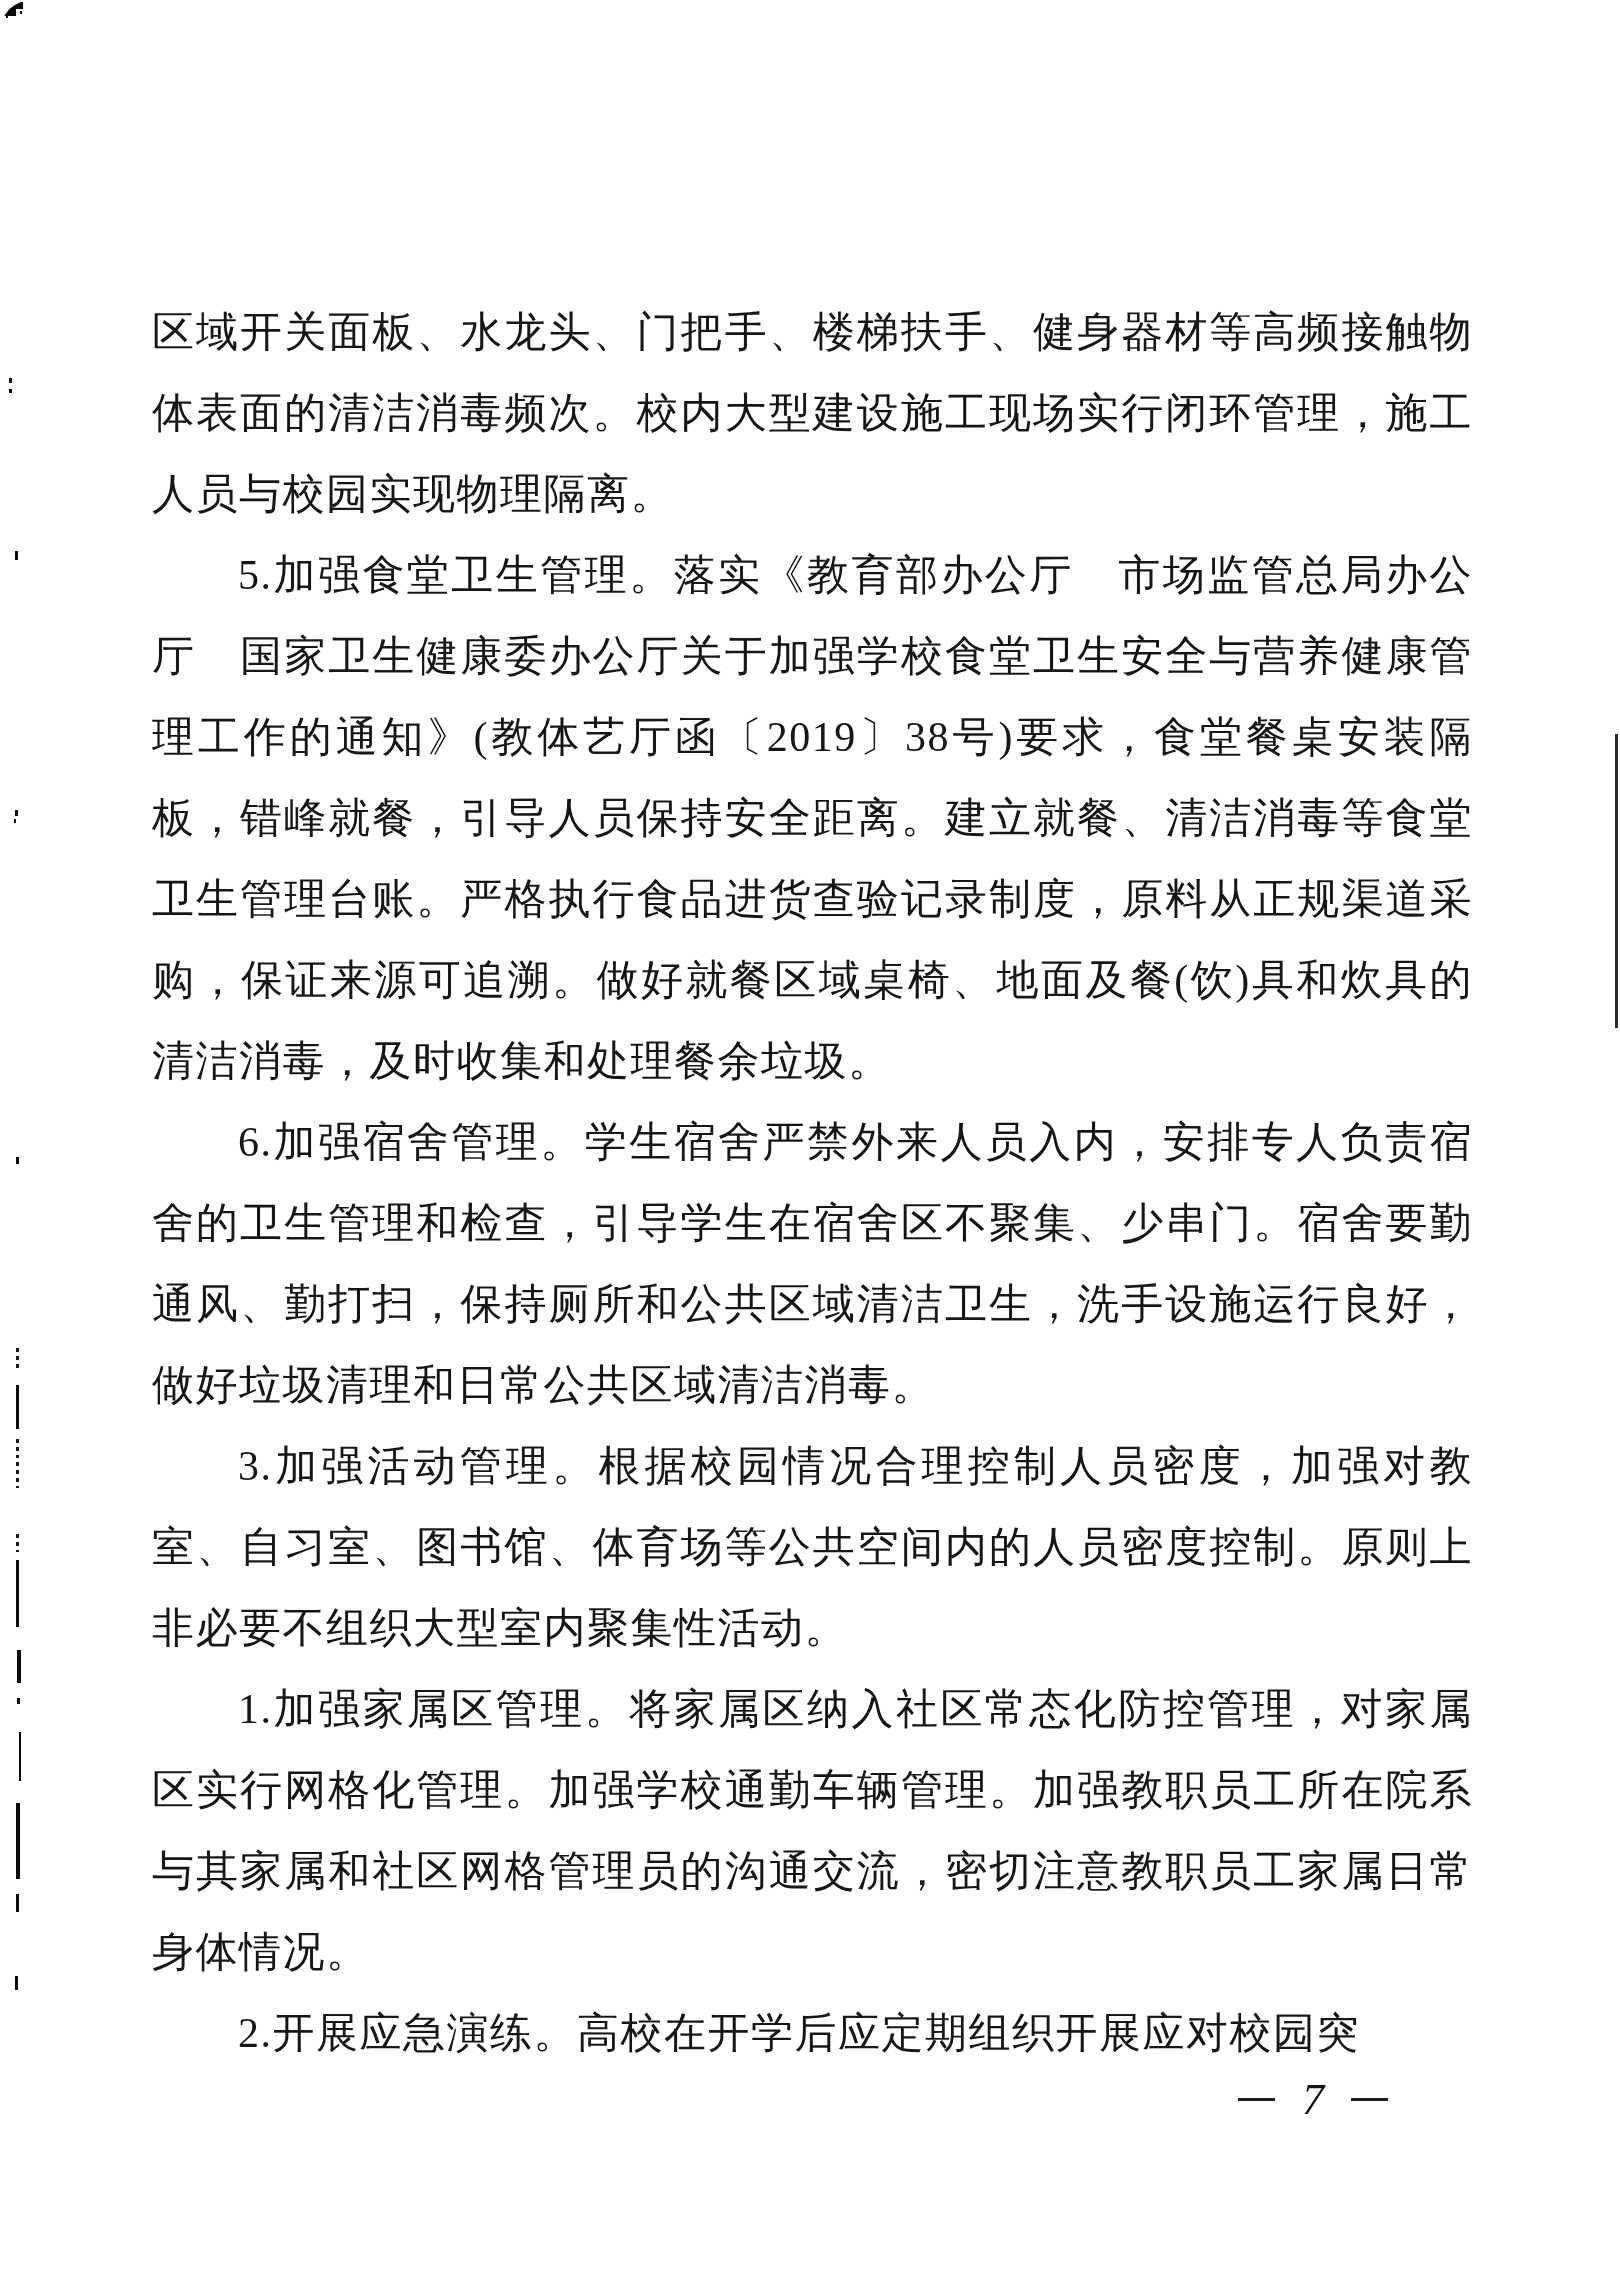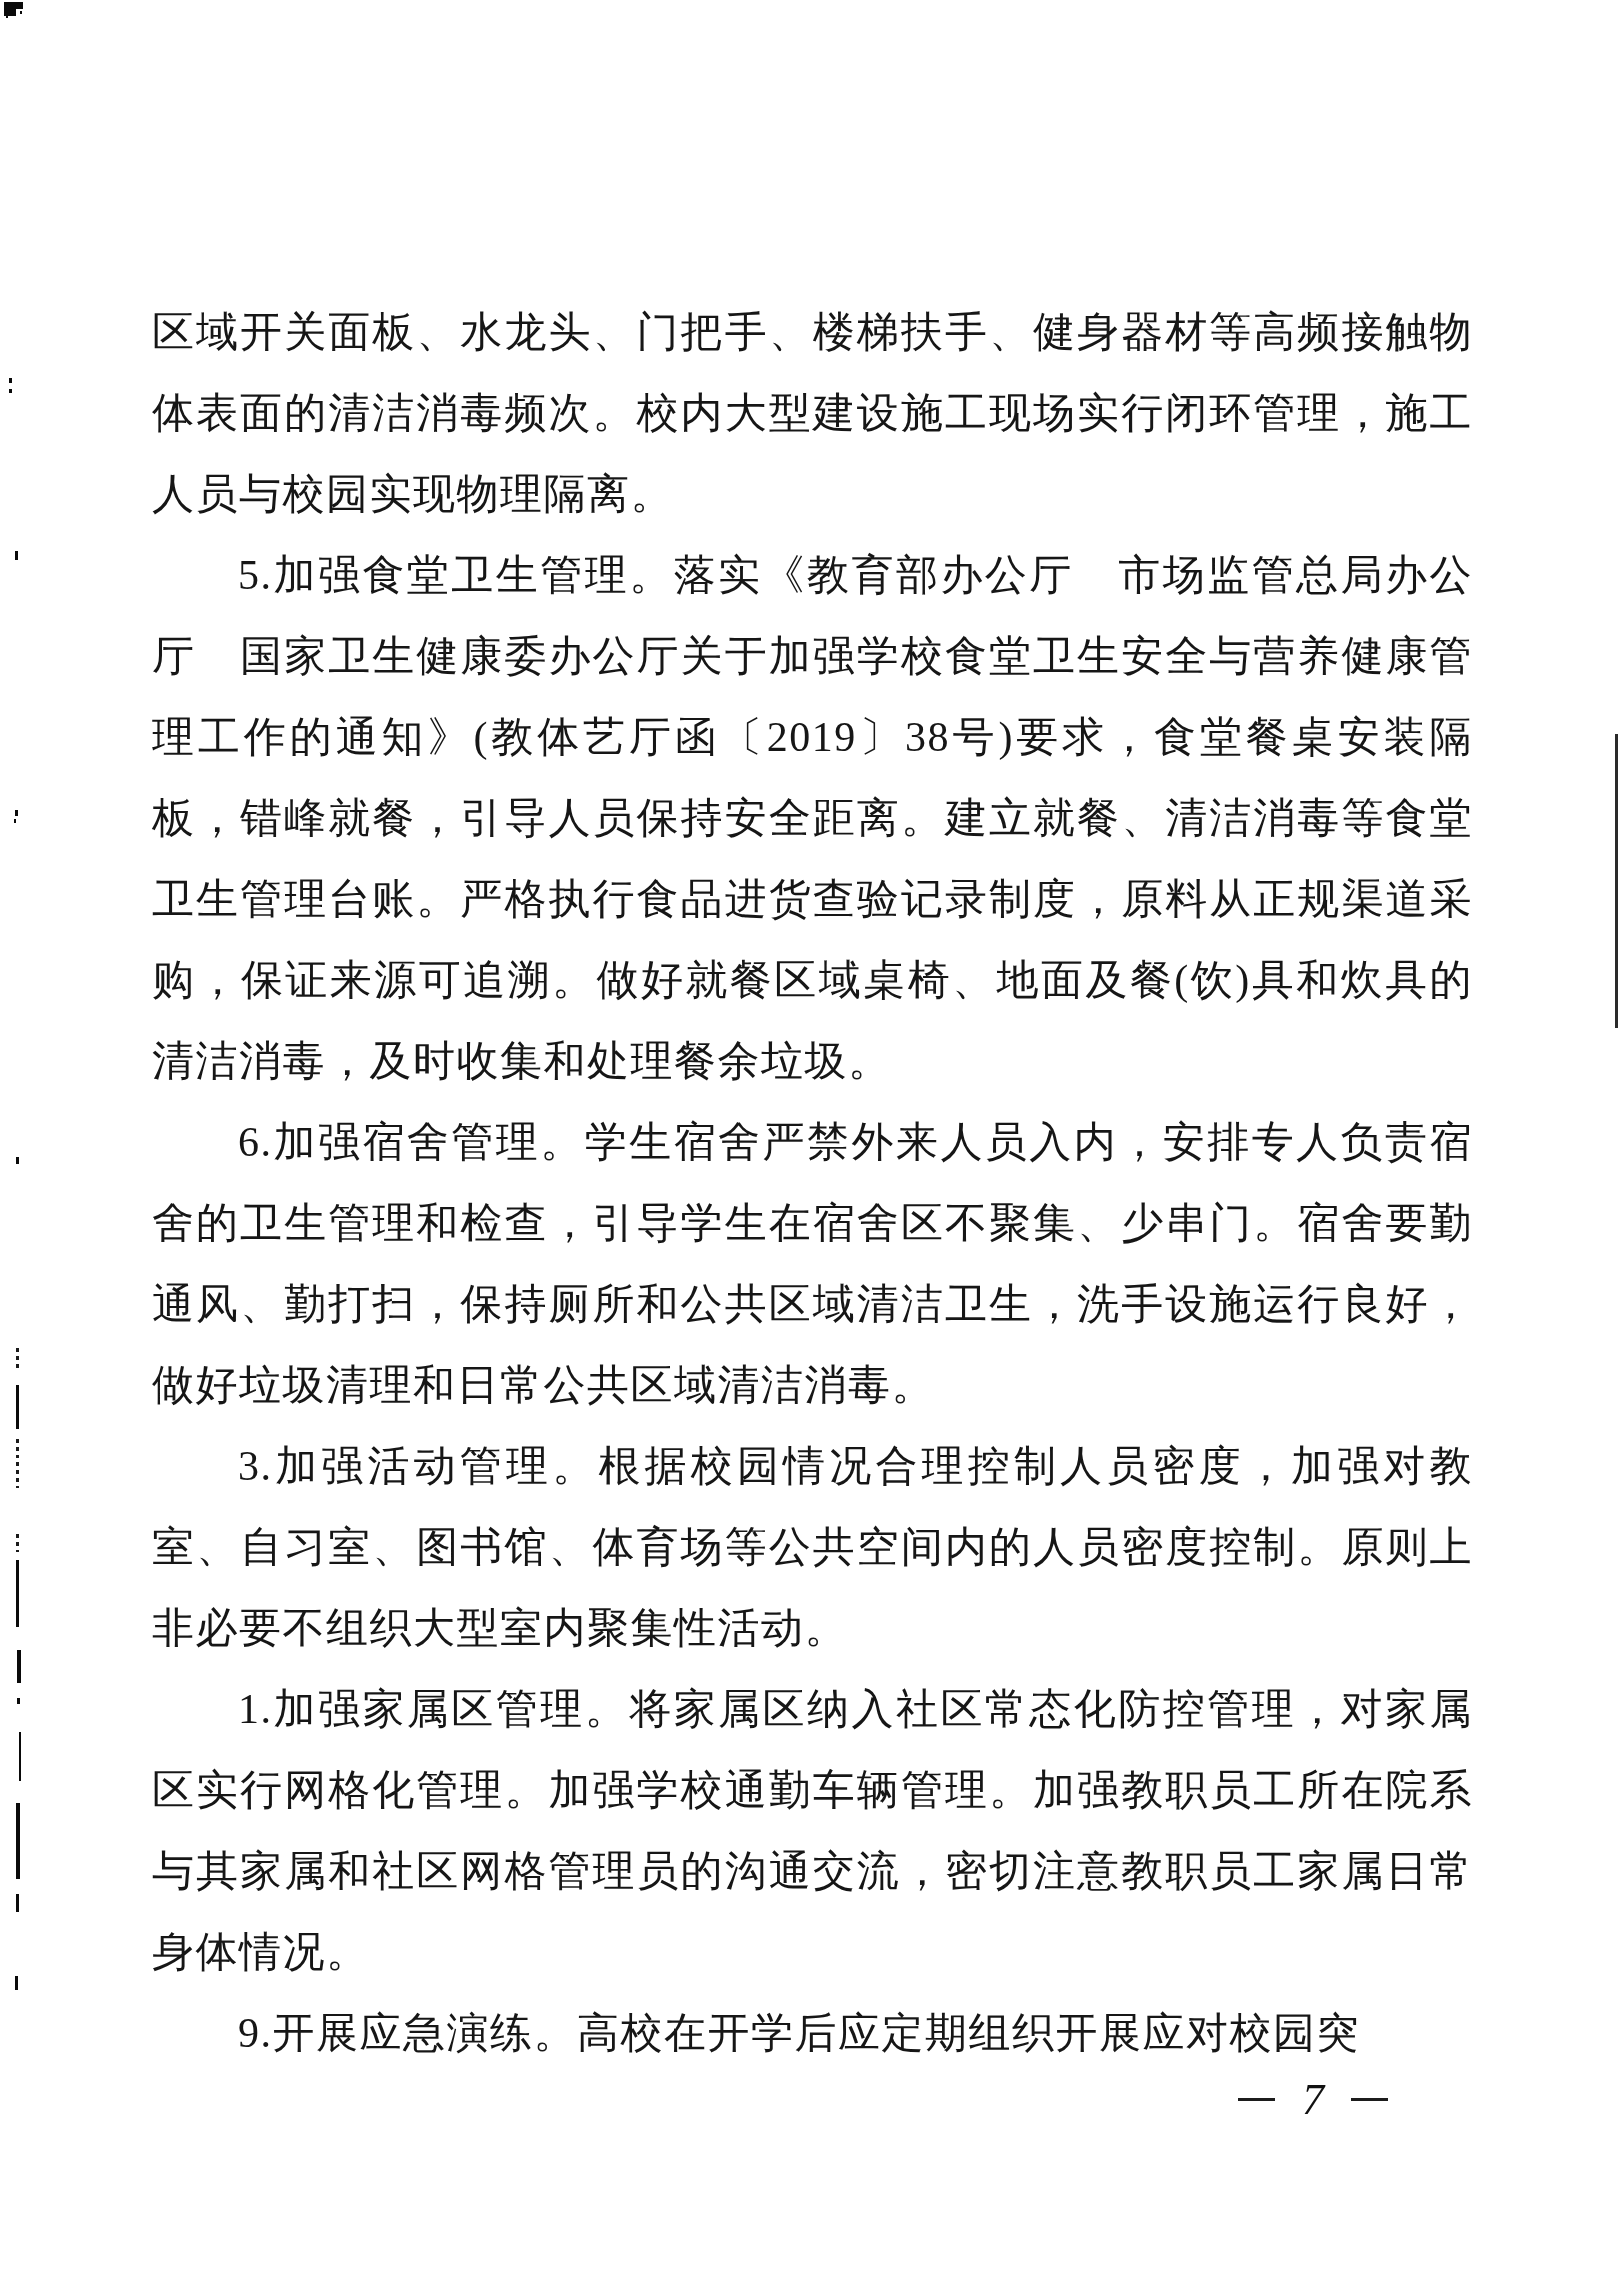--- a/index.html
+++ b/index.html
@@ -8,20 +8,21 @@
     background: #ffffff;
   }
   .page {
     position: relative;
     width: 1620px;
     height: 2293px;
     background: #ffffff;
     overflow: hidden;
     font-family: "Liberation Serif", serif;
     color: #161616;
+    border-radius: 32px;
   }
   .content {
     position: absolute;
     left: 152px;
     top: 292px;
     width: 1321px;
     font-size: 42px;
     line-height: 81px;
     letter-spacing: 1.5px;
     text-align: justify;
@@ -96,21 +97,21 @@
   <div class="art" style="left:14.7px;top:1976px;width:2.9px;height:13.7px"></div>
 
   <div class="art" style="left:1615px;top:734px;width:2.9px;height:294px;background:#2a2a2a"></div>
 
   <div class="content">
     <p>区域开关面板、水龙头、门把手、楼梯扶手、健身器材等高频接触物体表面的清洁消毒频次。校内大型建设施工现场实行闭环管理，施工人员与校园实现物理隔离。</p>
     <p class="indent">5.加强食堂卫生管理。落实《教育部办公厅　市场监管总局办公厅　国家卫生健康委办公厅关于加强学校食堂卫生安全与营养健康管理工作的通知》(教体艺厅函〔2019〕38号)要求，食堂餐桌安装隔板，错峰就餐，引导人员保持安全距离。建立就餐、清洁消毒等食堂卫生管理台账。严格执行食品进货查验记录制度，原料从正规渠道采购，保证来源可追溯。做好就餐区域桌椅、地面及餐(饮)具和炊具的清洁消毒，及时收集和处理餐余垃圾。</p>
     <p class="indent">6.加强宿舍管理。学生宿舍严禁外来人员入内，安排专人负责宿舍的卫生管理和检查，引导学生在宿舍区不聚集、少串门。宿舍要勤通风、勤打扫，保持厕所和公共区域清洁卫生，洗手设施运行良好，做好垃圾清理和日常公共区域清洁消毒。</p>
     <p class="indent">3.加强活动管理。根据校园情况合理控制人员密度，加强对教室、自习室、图书馆、体育场等公共空间内的人员密度控制。原则上非必要不组织大型室内聚集性活动。</p>
     <p class="indent">1.加强家属区管理。将家属区纳入社区常态化防控管理，对家属区实行网格化管理。加强学校通勤车辆管理。加强教职员工所在院系与其家属和社区网格管理员的沟通交流，密切注意教职员工家属日常身体情况。</p>
-    <p class="indent">9.开展应急演练。高校在开学后应定期组织开展应对校园突</p>
+    <p class="indent">2.开展应急演练。高校在开学后应定期组织开展应对校园突</p>
   </div>
 
   <div class="pageno">
     <span class="dash"></span>
     <span class="num">7</span>
     <span class="dash"></span>
   </div>
 
 </div>
 

